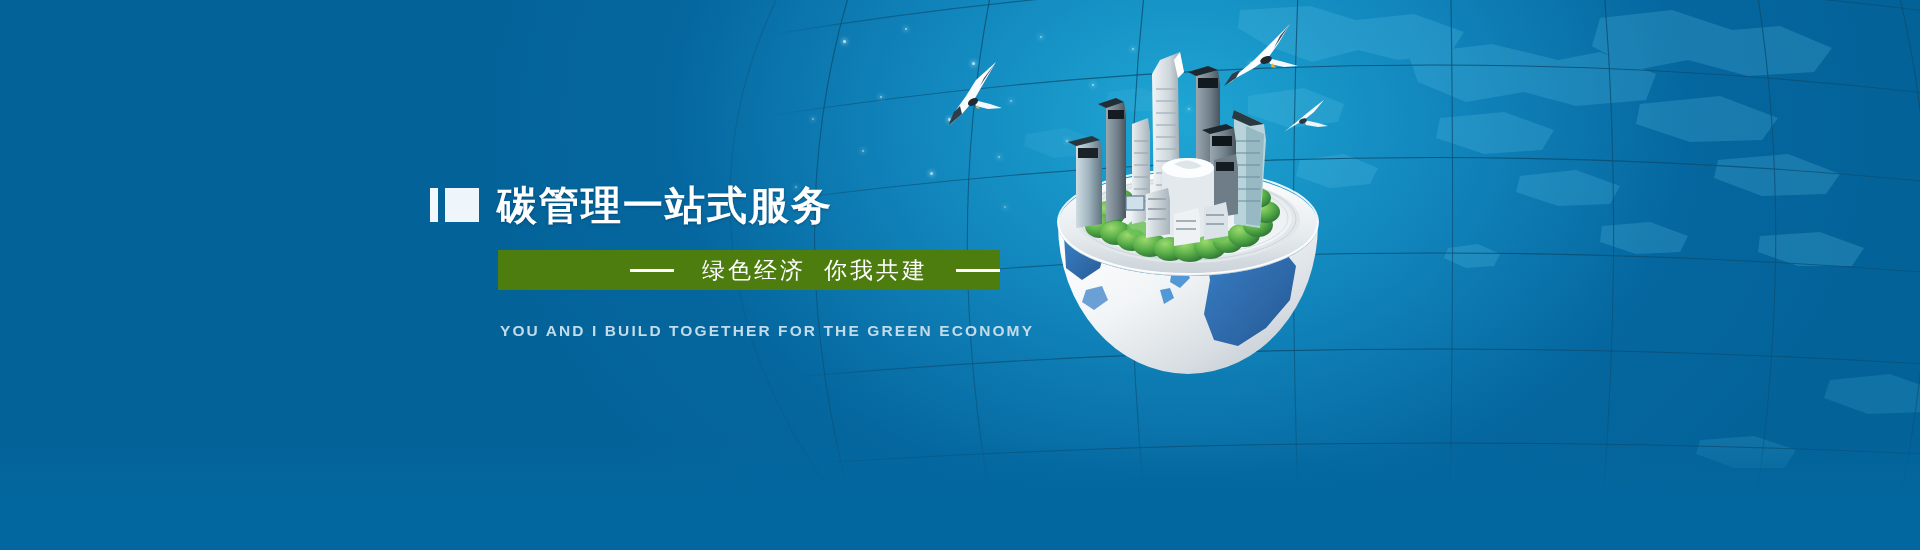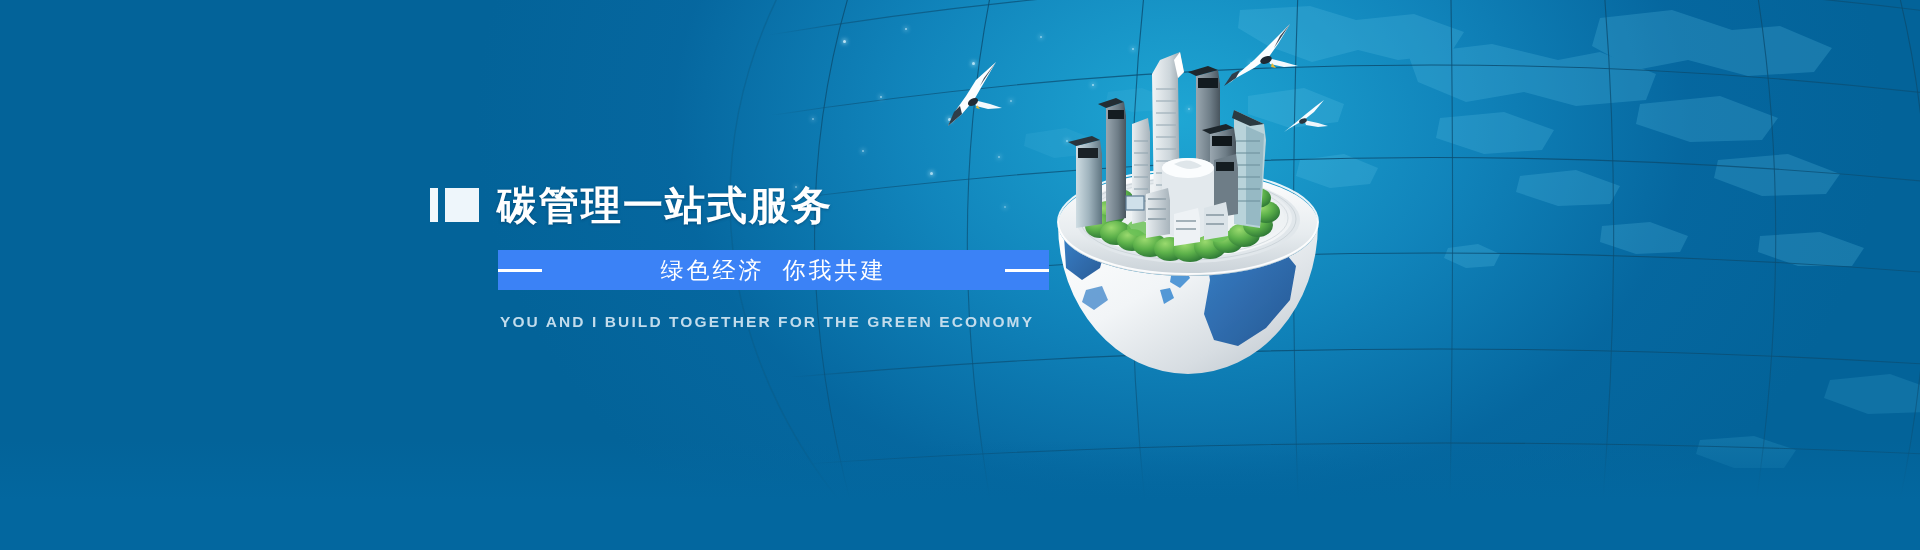--- a/index.html
+++ b/index.html
@@ -64,35 +64,35 @@
     color:#f1f8fc;
     font-size:21px;
     letter-spacing:1px;
     white-space:nowrap;
     text-shadow:0 1px 2px rgba(0,30,60,.3);
   }
   .subtitle span { margin-right:13px; }
   .subtitle span:last-child { margin-right:0; }
   .cta-bar {
     margin-top:20px; margin-left:68px;
-    width:551px; height:40px;
-    background:#3b82f6;
-    display:flex; align-items:center; justify-content:space-between;
+    width:502px; height:40px;
+    background:#4d7c0f;
+    display:flex; align-items:center; justify-content:flex-end;
     gap:28px;
   }
   .cta-dash { width:44px; height:3px; background:#ffffff; display:block; }
   .cta-text {
     color:#ffffff;
     font-size:23px;
     letter-spacing:3px;
     white-space:nowrap;
   }
   .cta-text .gap { display:inline-block; width:18px; }
   .tagline {
-    margin-top:23px; margin-left:70px;
+    margin-top:32px; margin-left:70px;
     color:#c2dcec;
     font-size:15.5px;
     letter-spacing:2.1px;
     white-space:nowrap;
     font-weight:600;
   }
   
   .globe-art { position:absolute; left:1028px; top:28px; width:320px; height:352px; }
   .globe-art svg { display:block; }
   

